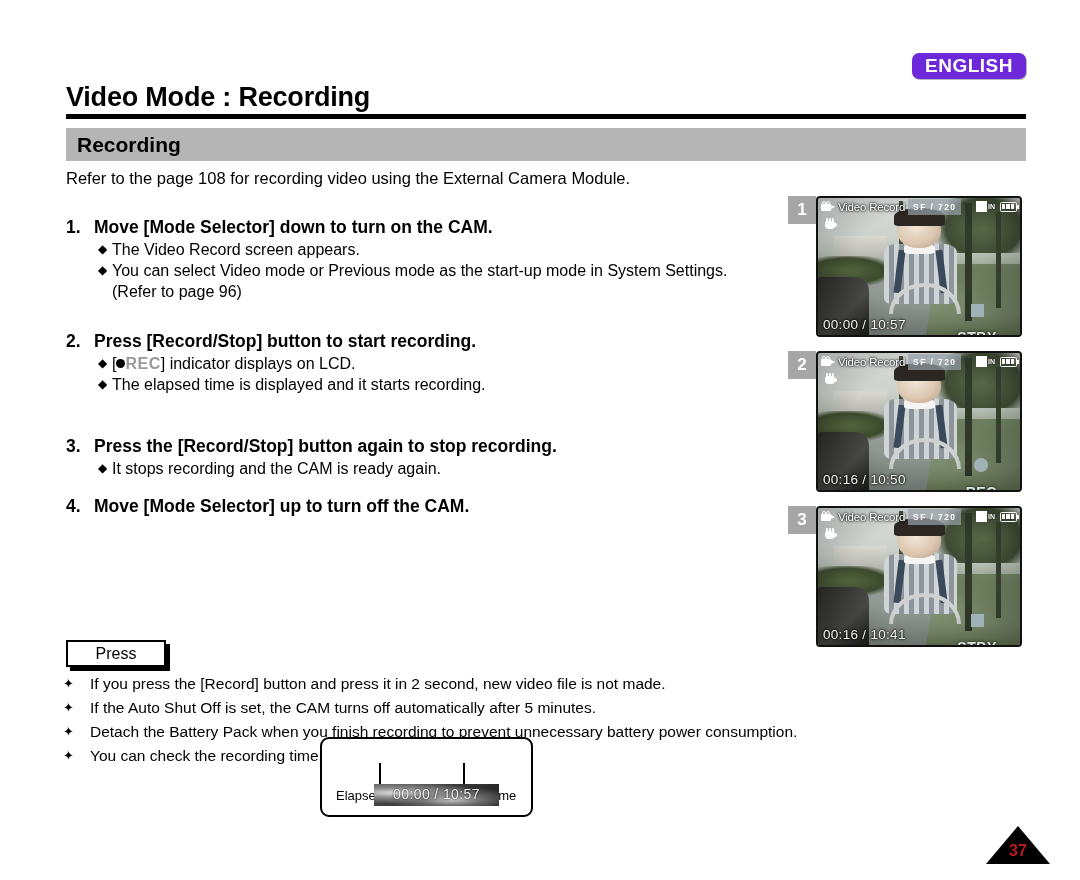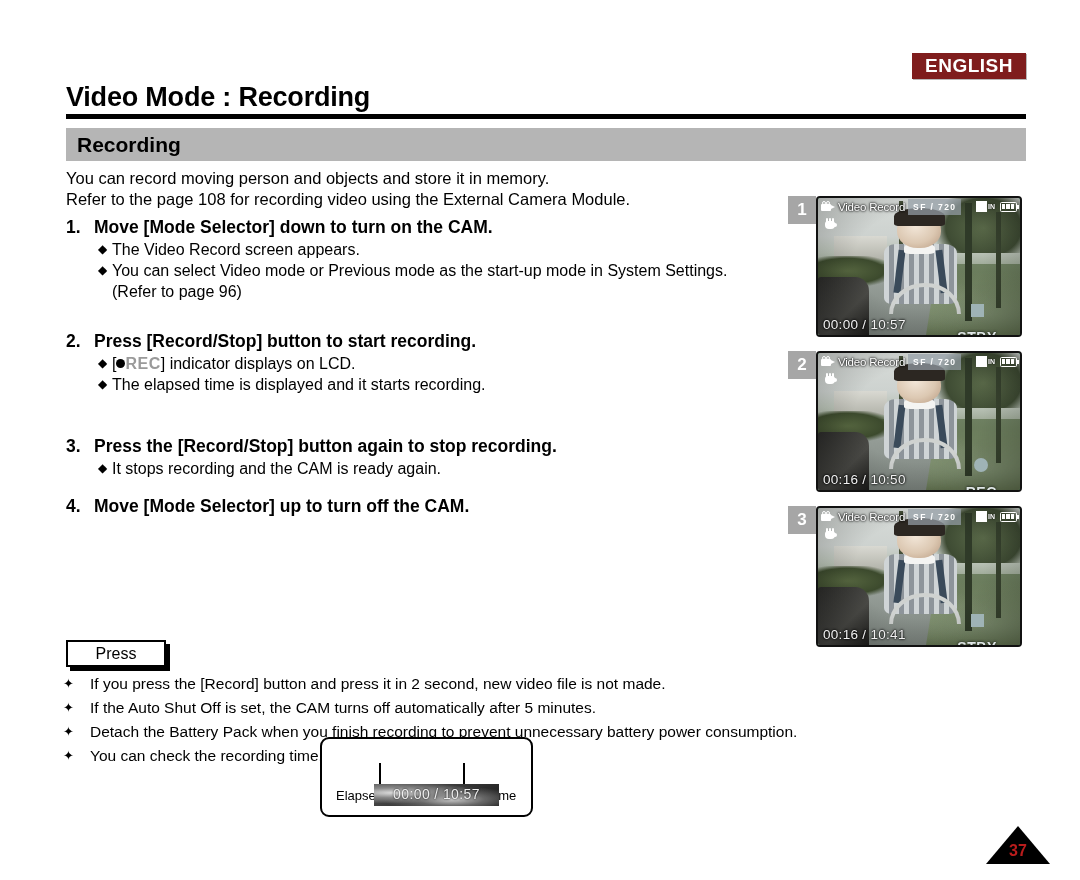--- a/index.html
+++ b/index.html
@@ -14,28 +14,29 @@
     color: #000000;
     position: relative;
     overflow: hidden;
   }
 
   
   .lang-badge {
     position: absolute;
     top: 53px;
     left: 912px;
-    background: #7f1d1d;
+    background: #6d28d9;
     color: #ffffff;
     font-size: 19px;
     font-weight: bold;
     letter-spacing: 0.5px;
     padding: 3px 13px 4px 13px;
     line-height: 1;
     box-shadow: 1px 1px 0 #b8b8b8;
+    border-radius: 7px;
   }
 
   
   .page-title {
     position: absolute;
     top: 82px;
     left: 66px;
     font-size: 27px;
     font-weight: bold;
     letter-spacing: -0.2px;
@@ -577,21 +578,20 @@
 <div class="lang-badge">ENGLISH</div>
 
 <div class="page-title">Video Mode : Recording</div>
 <div class="title-rule"></div>
 
 <div class="section-bar">
   <span class="section-bar-label">Recording</span>
 </div>
 
 <div class="intro">
-  <div>You can record moving person and objects and store it in memory.</div>
   <div>Refer to the page 108 for recording video using the External Camera Module.</div>
 </div>
 
 <div class="steps">
 
   <div class="step">
     <div class="step-head">
       <span class="step-num">1.</span>
       <span class="step-title">Move [Mode Selector] down to turn on the CAM.</span>
     </div>

